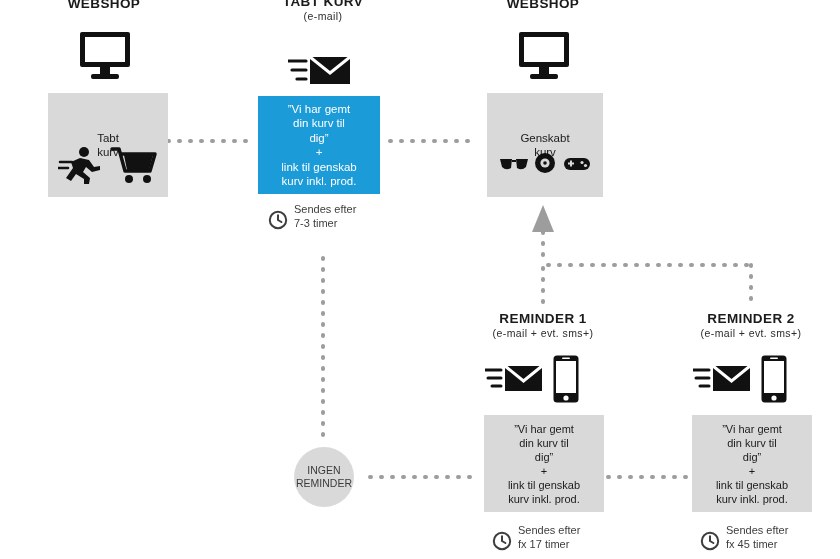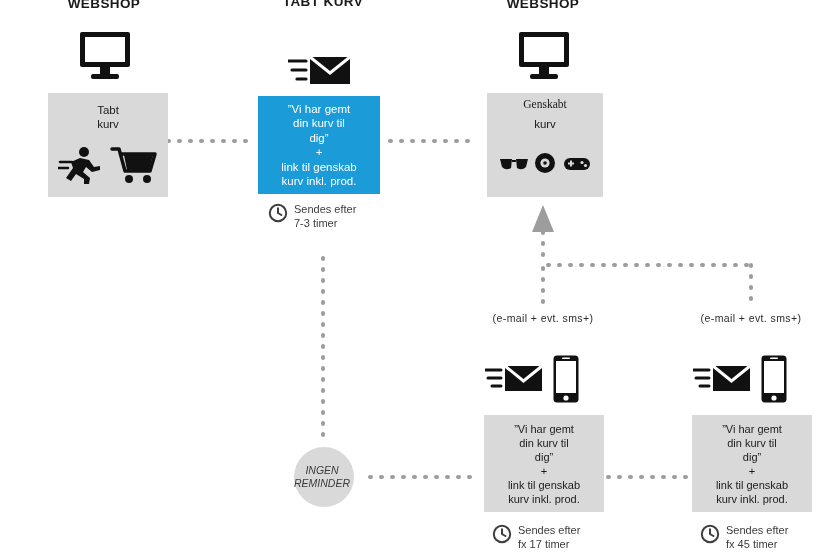--- a/index.html
+++ b/index.html
@@ -44,20 +44,21 @@
     background: #d9d9d9;
     box-sizing: border-box;
   }
   .graybox .label {
     position: absolute;
     left: 0; right: 0;
     text-align: center;
     font-size: 11.5px;
     line-height: 14px;
     color: #1b1b1b;
+    margin-top: 28px;
   }
   .bluebox {
     position: absolute;
     background: #1b9bd7;
     color: #ffffff;
     box-sizing: border-box;
     display: flex;
     align-items: center;
     justify-content: center;
     text-align: center;
@@ -81,30 +82,30 @@
     font-size: 11px;
     line-height: 14px;
     padding: 0 5px;
   }
   .circle {
     position: absolute;
     border-radius: 50%;
     background: #d9d9d9;
     display: flex;
     align-items: center;
+    justify-content: center;
     text-align: center;
     font-size: 10.5px;
     line-height: 13px;
     color: #3b3b3b;
-    font-style: italic;
   }
   .timing {
     position: absolute;
     display: flex;
-    align-items: flex-start;
+    align-items: flex-end;
     gap: 6px;
     color: #3d3d3d;
     font-size: 11px;
     line-height: 13.5px;
   }
   .timing .t-text {
     text-align: left;
   }
   .icon-svg { display: block; }
 </style>
@@ -164,20 +165,21 @@
         <path d="M2 4 L9 4 L15 26 L40 26 L45 9 L12 9" fill="none" stroke="#111" stroke-width="3.5" stroke-linejoin="round" stroke-linecap="round"></path>
         <path d="M14 10 L43 10 L39 25 L17 25 Z" fill="#111"></path>
         <circle cx="19" cy="34" r="4" fill="#111"></circle>
         <circle cx="37" cy="34" r="4" fill="#111"></circle>
       </svg>
     </div>
   </div>
 
   <div class="heading" style="left:243px; top:-6px; width:160px;">
     <span class="main">TABT KURV</span>
+    <span class="sub">(e-mail)</span>
   </div>
 
   <div style="position:absolute; left:288px; top:53px;">
     <svg class="icon-svg" width="64" height="34" viewBox="0 0 64 34">
       <rect x="22" y="4" width="40" height="27" fill="#111"></rect>
       <path d="M22 4 L42 20 L62 4" fill="none" stroke="#fff" stroke-width="3"></path>
       <path d="M0 8 L18 8" stroke="#111" stroke-width="3.2" stroke-linecap="round"></path>
       <path d="M4 17 L18 17" stroke="#111" stroke-width="3.2" stroke-linecap="round"></path>
       <path d="M9 26 L18 26" stroke="#111" stroke-width="3.2" stroke-linecap="round"></path>
     </svg>
@@ -214,21 +216,21 @@
   <div style="position:absolute; left:517px; top:30px;">
     <svg class="icon-svg" width="54" height="50" viewBox="0 0 54 50">
       <rect x="2" y="2" width="50" height="35" rx="2" fill="#111"></rect>
       <rect x="7" y="7" width="40" height="25" fill="#fff"></rect>
       <rect x="22" y="37" width="10" height="7" fill="#111"></rect>
       <rect x="13" y="44" width="28" height="5" rx="2" fill="#111"></rect>
     </svg>
   </div>
 
   <div class="graybox" style="left:487px; top:93px; width:116px; height:104px;">
-    <div class="label" style="top:4px;font-family:Liberation Serif, serif;">Genskabt</div>
+    <div class="label" style="top:10px;">Genskabt</div>
     <div class="label" style="top:24px;">kurv</div>
     <div style="position:absolute; left:12px; top:62px;">
       <svg class="icon-svg" width="30" height="18" viewBox="0 0 30 18">
         <path d="M1 4 L13 4 L12 13 Q7 16 3 12 Z" fill="#111"></path>
         <path d="M17 4 L29 4 L27 12 Q23 16 18 13 Z" fill="#111"></path>
         <path d="M13 6 L17 6" stroke="#111" stroke-width="2"></path>
       </svg>
     </div>
     <div style="position:absolute; left:46px; top:58px;">
       <svg class="icon-svg" width="24" height="24" viewBox="0 0 24 24">
@@ -249,20 +251,21 @@
   </div>
 
   <div class="circle" style="left:294px; top:447px; width:60px; height:60px;">
     <span>
       <span>INGEN</span><br>
       <span>REMINDER</span>
     </span>
   </div>
 
   <div class="heading" style="left:463px; top:311px; width:160px;">
+    <span class="main">REMINDER 1</span>
     <span class="sub">(e-mail + evt. sms+)</span>
   </div>
 
   <div style="position:absolute; left:485px; top:363px;">
     <svg class="icon-svg" width="58" height="32" viewBox="0 0 58 32">
       <rect x="20" y="3" width="37" height="25" fill="#111"></rect>
       <path d="M20 3 L38.5 18 L57 3" fill="none" stroke="#fff" stroke-width="3"></path>
       <path d="M0 7 L16 7" stroke="#111" stroke-width="3" stroke-linecap="round"></path>
       <path d="M3 15 L16 15" stroke="#111" stroke-width="3" stroke-linecap="round"></path>
       <path d="M7 23 L16 23" stroke="#111" stroke-width="3" stroke-linecap="round"></path>
@@ -295,20 +298,21 @@
         <path d="M10 5.2 L10 10 L13.4 12" fill="none" stroke="#3d3d3d" stroke-width="2" stroke-linecap="round"></path>
       </svg>
     </span>
     <span class="t-text">
       <span>Sendes efter</span><br>
       <span>fx 17 timer</span>
     </span>
   </div>
 
   <div class="heading" style="left:671px; top:311px; width:160px;">
+    <span class="main">REMINDER 2</span>
     <span class="sub">(e-mail + evt. sms+)</span>
   </div>
 
   <div style="position:absolute; left:693px; top:363px;">
     <svg class="icon-svg" width="58" height="32" viewBox="0 0 58 32">
       <rect x="20" y="3" width="37" height="25" fill="#111"></rect>
       <path d="M20 3 L38.5 18 L57 3" fill="none" stroke="#fff" stroke-width="3"></path>
       <path d="M0 7 L16 7" stroke="#111" stroke-width="3" stroke-linecap="round"></path>
       <path d="M3 15 L16 15" stroke="#111" stroke-width="3" stroke-linecap="round"></path>
       <path d="M7 23 L16 23" stroke="#111" stroke-width="3" stroke-linecap="round"></path>

